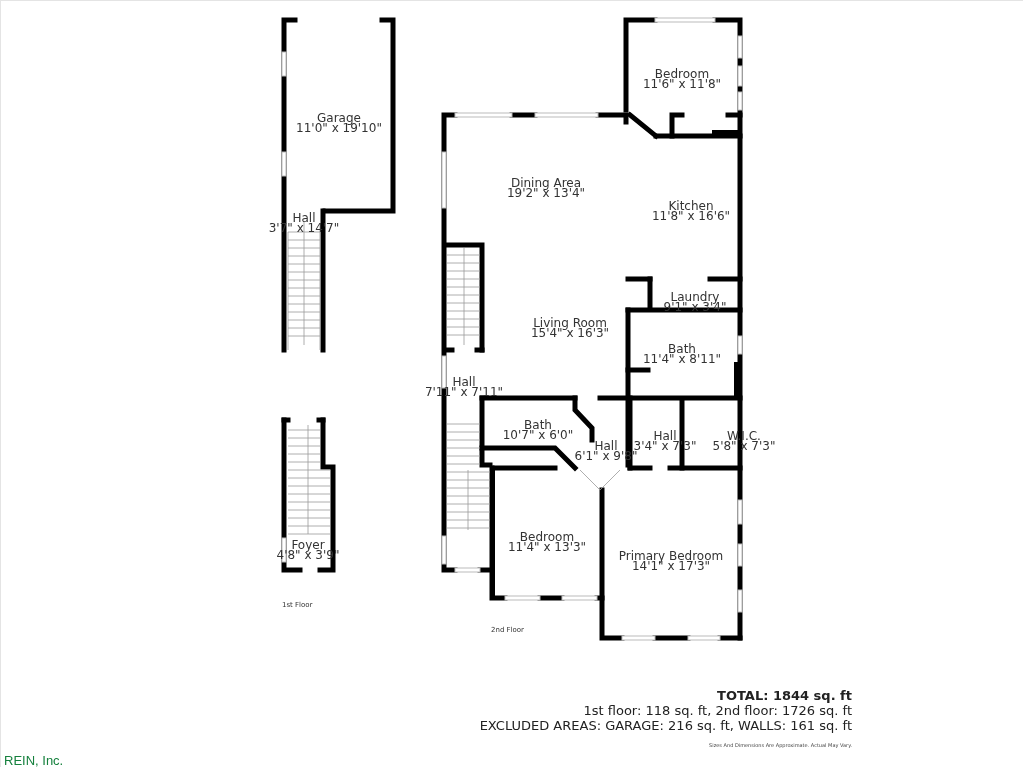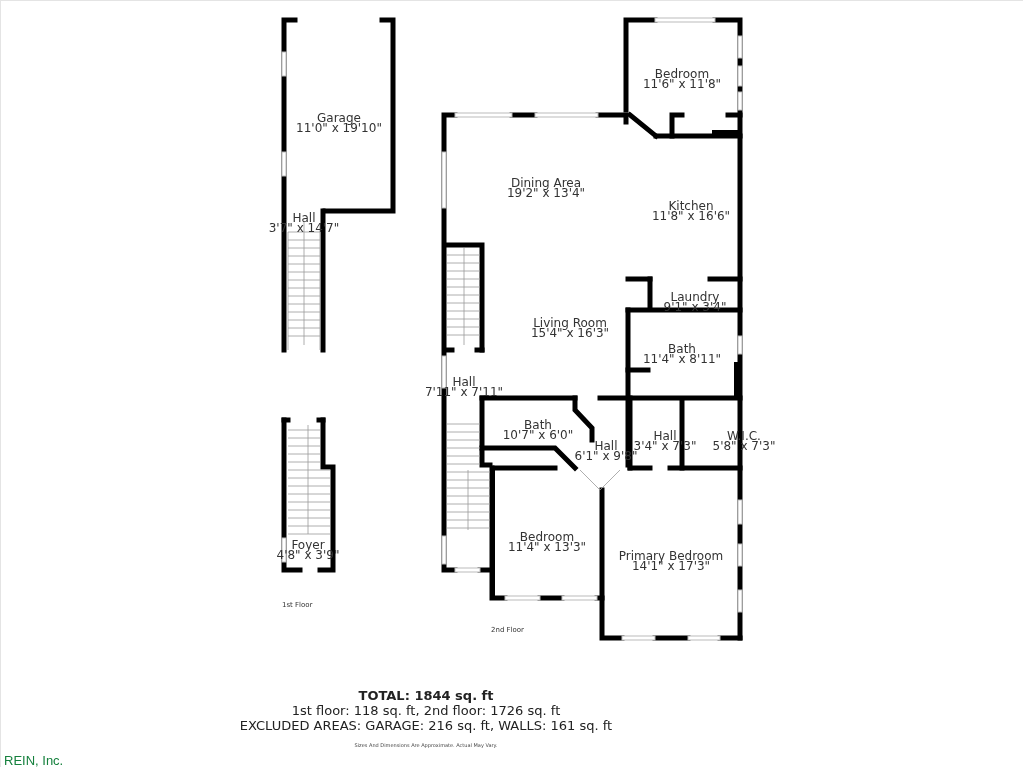--- a/index.html
+++ b/index.html
@@ -1,21 +1,21 @@
 <!DOCTYPE html>
 <html><head>
 <meta charset="utf-8">
 <style>
   html, body { margin:0; padding:0; background:#ffffff; }
   body { width:1024px; height:768px; position:relative; overflow:hidden; font-family:"DejaVu Sans", sans-serif; color:#333; }
   .frame { position:absolute; left:0; top:0; width:1023px; height:767px; border-left:1px solid #e4e4e4; border-top:1px solid #e4e4e4; box-sizing:border-box; }
   svg.plan { position:absolute; left:0; top:0; }
   .room-label { position:absolute; text-align:center; font-size:12px; line-height:10px; color:#333; white-space:nowrap; transform:translateX(-50%); }
   .floor-label { position:absolute; font-size:7px; color:#333; }
-  .summary { position:absolute; left:0; width:852px; text-align:center; color:#222; }
+  .summary { position:absolute; left:0; width:852px; text-align:right; color:#222; }
   .s-total { top:688px; font-weight:bold; font-size:13px; }
   .s-floors { top:703px; font-size:13px; }
   .s-excluded { top:718px; font-size:13px; }
   .s-disclaimer { top:742px; font-size:5px; color:#444; }
   .watermark { position:absolute; left:4px; top:753px; font-family:"Liberation Sans", sans-serif; font-size:13px; color:#15803d; }
 </style>
 </head>
 <body>
 
 <div class="frame"></div>

